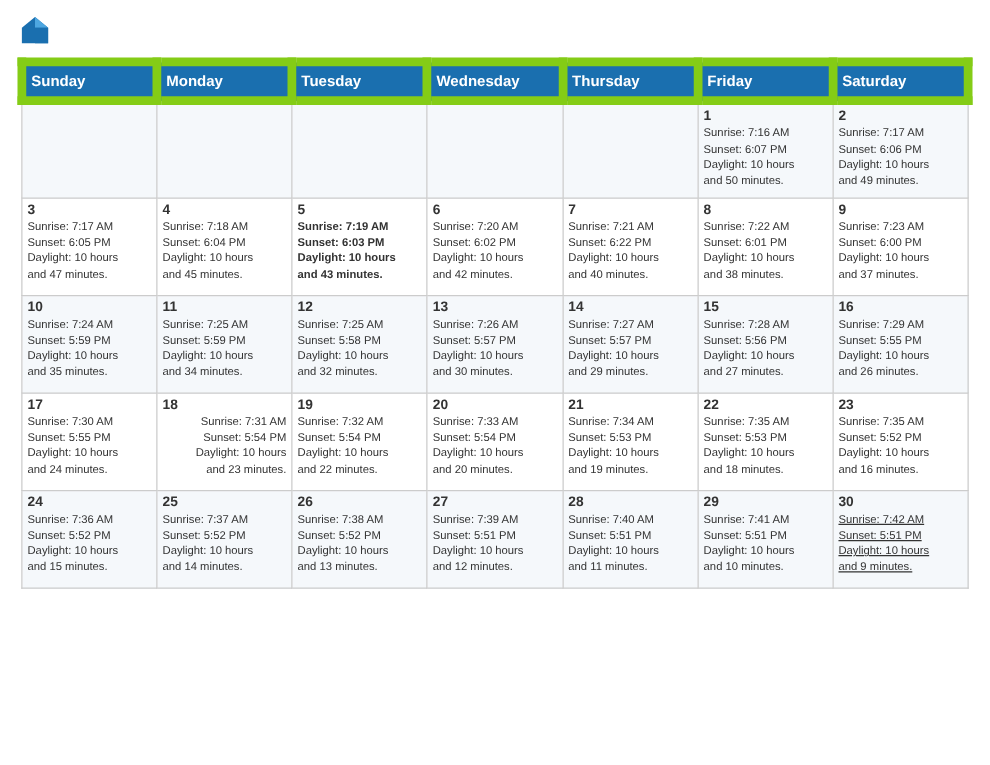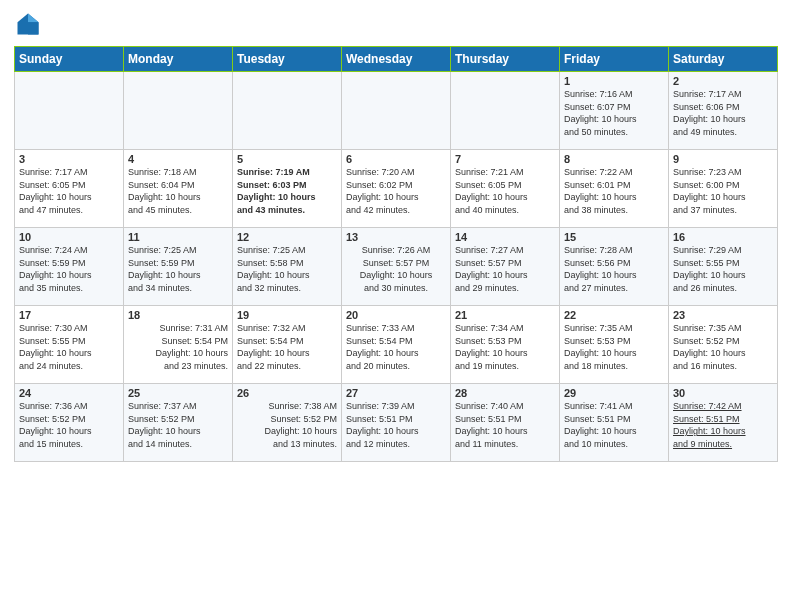--- a/index.html
+++ b/index.html
@@ -54,21 +54,21 @@
       border-collapse: collapse;
       border: 1px solid #ccc;
     }
     .calendar th {
       background-color: #1a6faf;
       color: #fff;
       font-size: 12px;
       font-weight: bold;
       padding: 5px 4px;
       text-align: left;
-      border: 1px solid #84cc16;
+      border: 7px solid #84cc16;
     }
     .calendar td {
       vertical-align: top;
       border: 1px solid #ccc;
       padding: 3px 4px;
       width: 109px;
       height: 78px;
       font-size: 9.5px;
       color: #333;
       background: #fff;
@@ -176,21 +176,21 @@
           <td>
             <span class="day-num">6</span>
             <div class="day-info" style="white-space: pre-line;">Sunrise: 7:20 AM
 Sunset: 6:02 PM
 Daylight: 10 hours
 and 42 minutes.</div>
           </td>
           <td>
             <span class="day-num">7</span>
             <div class="day-info" style="white-space: pre-line;">Sunrise: 7:21 AM
-Sunset: 6:05 PM
+Sunset: 6:22 PM
 Daylight: 10 hours
 and 40 minutes.</div>
           </td>
           <td>
             <span class="day-num">8</span>
             <div class="day-info" style="white-space: pre-line;">Sunrise: 7:22 AM
 Sunset: 6:01 PM
 Daylight: 10 hours
 and 38 minutes.</div>
           </td>
@@ -219,21 +219,21 @@
           </td>
           <td>
             <span class="day-num">12</span>
             <div class="day-info" style="white-space: pre-line;">Sunrise: 7:25 AM
 Sunset: 5:58 PM
 Daylight: 10 hours
 and 32 minutes.</div>
           </td>
           <td>
             <span class="day-num">13</span>
-            <div class="day-info" style="white-space: pre-line; text-align: center;">Sunrise: 7:26 AM
+            <div class="day-info" style="white-space: pre-line;">Sunrise: 7:26 AM
 Sunset: 5:57 PM
 Daylight: 10 hours
 and 30 minutes.</div>
           </td>
           <td>
             <span class="day-num">14</span>
             <div class="day-info" style="white-space: pre-line;">Sunrise: 7:27 AM
 Sunset: 5:57 PM
 Daylight: 10 hours
 and 29 minutes.</div>
@@ -314,21 +314,21 @@
           </td>
           <td>
             <span class="day-num">25</span>
             <div class="day-info" style="white-space: pre-line;">Sunrise: 7:37 AM
 Sunset: 5:52 PM
 Daylight: 10 hours
 and 14 minutes.</div>
           </td>
           <td>
             <span class="day-num">26</span>
-            <div class="day-info" style="white-space: pre-line; text-align: right;">Sunrise: 7:38 AM
+            <div class="day-info" style="white-space: pre-line;">Sunrise: 7:38 AM
 Sunset: 5:52 PM
 Daylight: 10 hours
 and 13 minutes.</div>
           </td>
           <td>
             <span class="day-num">27</span>
             <div class="day-info" style="white-space: pre-line;">Sunrise: 7:39 AM
 Sunset: 5:51 PM
 Daylight: 10 hours
 and 12 minutes.</div>

